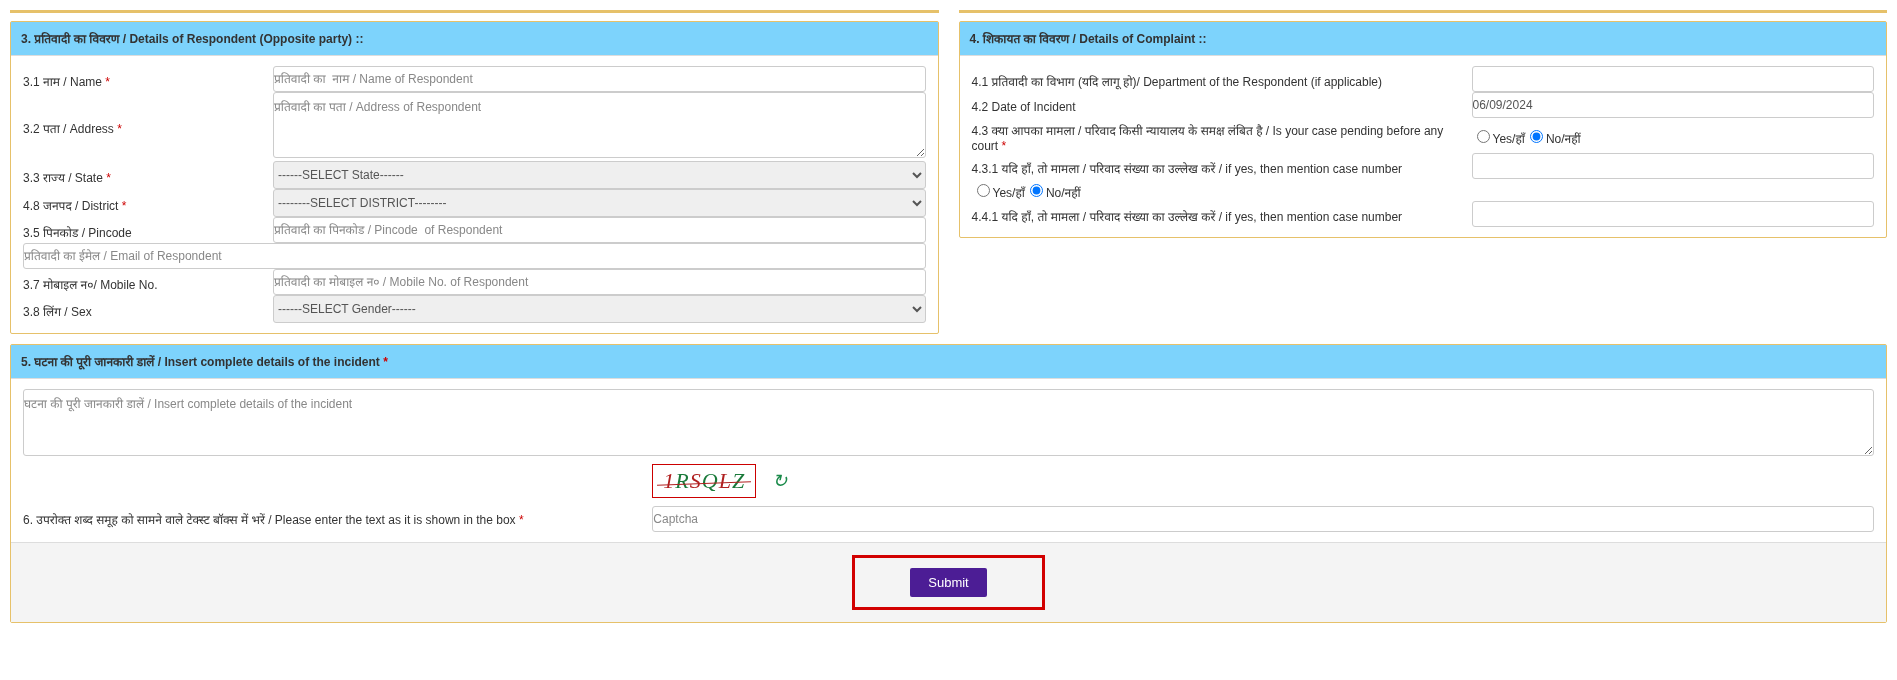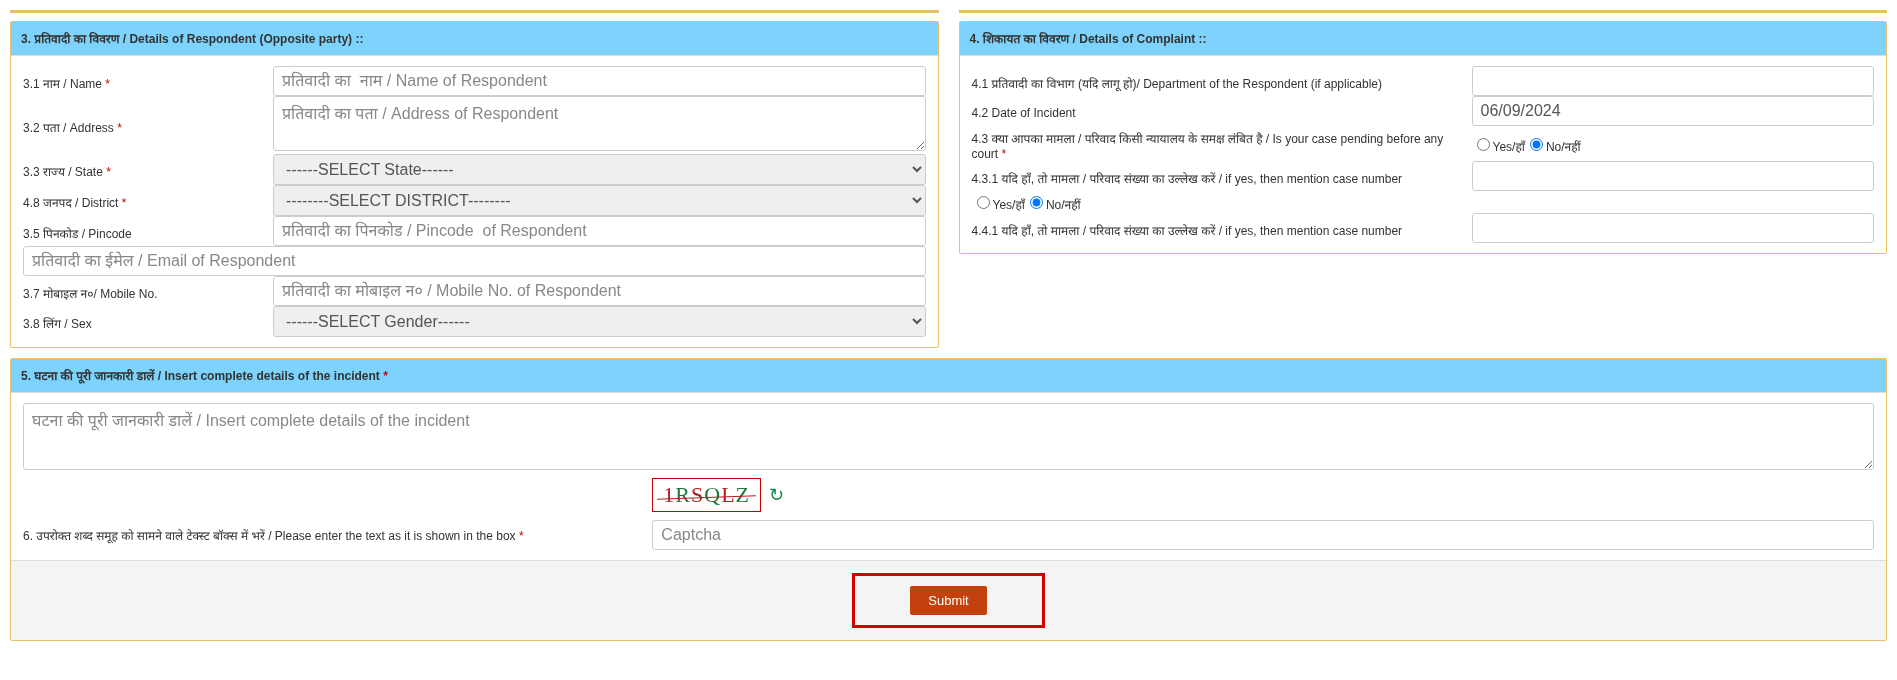--- a/index.html
+++ b/index.html
@@ -39,36 +39,37 @@
   }
   .form-label-wide {
     flex: 0 0 500px;
     font-size: 12px;
     padding-top: 4px;
   }
   .form-field { flex: 1; }
   .req { color: #c00; }
   input[type=text], select, textarea {
     width: 100%;
-    padding: 5px 8px;
+    padding: 5px 0;
     border: 1px solid #ccc;
     border-radius: 3px;
-    font-size: 16px;
+    font-size: 12px;
     color: #555;
     font-family: inherit;
   }
   input::placeholder, textarea::placeholder { color: #888; }
-  textarea.addr { height: 55px; resize: both; }
+  textarea.addr { height: 66px; resize: both; }
   textarea.details { height: 67px; resize: both; }
   .radio-group { font-size: 12px; padding-top: 2px; }
   .captcha-wrap {
     display: flex;
     align-items: center;
-    gap: 8px;
+    gap: 16px;
     margin: 5px 0 8px 0;
+    font-style: italic;
   }
   .captcha-box {
     border: 1px solid #c00;
     padding: 3px 10px;
     font-family: Georgia, 'Times New Roman', serif;
     font-size: 22px;
     letter-spacing: 1px;
     position: relative;
     display: inline-block;
   }
@@ -81,21 +82,21 @@
   }
   .refresh-icon {
     color: #1a8a4a; font-size: 18px; cursor: pointer;
   }
   .submit-wrap {
     border: 3px solid #d20000;
     display: inline-block;
     padding: 10px 55px;
   }
   .submit-btn {
-    background: #c2410c; color: #fff;
+    background: #4c1d95; color: #fff;
     border: none; padding: 7px 18px;
     font-size: 13px; cursor: pointer; border-radius: 2px;
   }
   .panel-footer {
     background: #f4f4f4; border-top: 1px solid #ddd;
     text-align: center; padding: 12px;
   }
   .top-border {
     border-top: 3px solid #e6c16a;
     margin-bottom: 8px;

